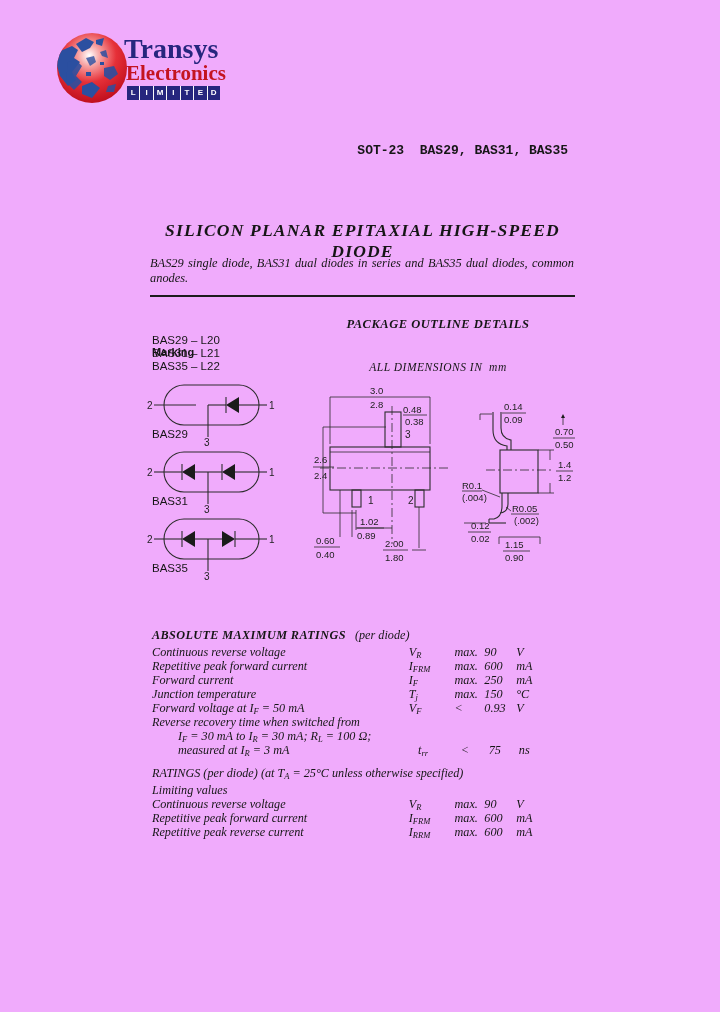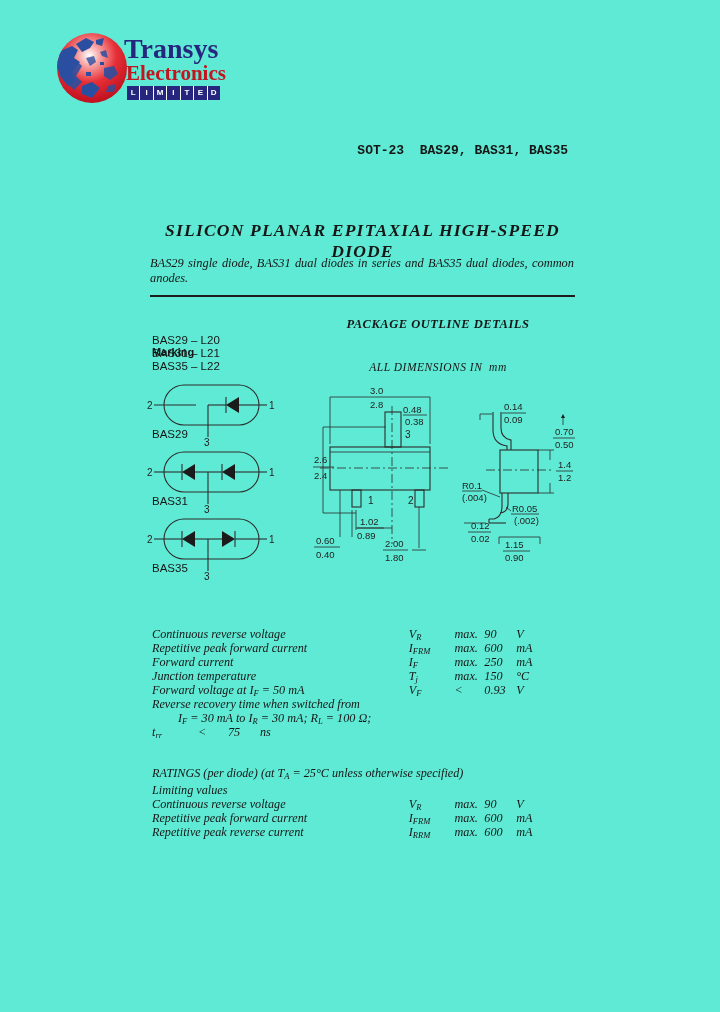--- a/index.html
+++ b/index.html
@@ -1,16 +1,16 @@
 <!DOCTYPE html>
 <html><head>
 <meta charset="utf-8">
 <style>
   html,body{margin:0;padding:0;}
-  .page{position:relative;width:720px;height:1012px;background:#5eead4;overflow:hidden;
+  .page{position:relative;width:720px;height:1012px;background:#f0abfc;overflow:hidden;
         font-family:"Liberation Serif",serif;color:#161616;}
   .abs{position:absolute;}
 
   
   .logo-name{font-family:"Liberation Serif",serif;font-weight:bold;font-size:28px;color:#26267e;line-height:26px;}
   .logo-sub{font-family:"Liberation Serif",serif;font-weight:bold;font-size:21px;color:#c41420;line-height:21px;}
   .limited-bar{display:flex;background:#26267e;height:14px;width:93px;align-items:stretch;}
   .limited-bar span{flex:1;color:#ffffff;font-family:"Liberation Sans",sans-serif;font-weight:bold;
         font-size:8px;line-height:14px;text-align:center;border-right:1px solid #fafaf8;}
   .limited-bar span:last-child{border-right:none;}
@@ -270,20 +270,24 @@
       <line class="thin" x1="37" y1="147" x2="37" y2="154"></line>
       <line class="thin" x1="78" y1="147" x2="78" y2="154"></line>
       <line class="thin" x1="37" y1="147" x2="78" y2="147"></line>
       <text x="43" y="158">1.15</text>
       <line class="thin" x1="41" y1="161" x2="68" y2="161"></line>
       <text x="43" y="171">0.90</text>
     </svg>
   </div>
 
   <div class="abs tbl" style="left:152px;top:628px;">
+    <div class="hd">
+      <b>ABSOLUTE MAXIMUM RATINGS</b>
+      <span>&nbsp;&nbsp;</span><span>(per diode)</span>
+    </div>
 
     <div class="row">
       <span class="c-param">Continuous reverse voltage</span>
       <span class="c-sym"><span>V</span><sub>R</sub></span>
       <span class="c-cond">max.</span>
       <span class="c-val">90</span>
       <span class="c-unit">V</span>
     </div>
     <div class="row">
       <span class="c-param">Repetitive peak forward current</span>
@@ -316,20 +320,21 @@
 
     <div class="row">
       <span class="c-param">Reverse recovery time when switched from</span>
     </div>
     <div class="row">
       <span class="c-param indent">
         <span>I</span><sub>F</sub><span> = 30 mA to I</span><sub>R</sub><span> = 30 mA; R</span><sub>L</sub><span> = 100 Ω;</span>
       </span>
     </div>
     <div class="row">
+      <span class="c-param indent"><span>measured at I</span><sub>R</sub><span> = 3 mA</span></span>
       <span class="c-sym"><span>t</span><sub>rr</sub></span>
       <span class="c-cond">&lt;</span>
       <span class="c-val">75</span>
       <span class="c-unit">ns</span>
     </div>
   </div>
 
   <div class="abs tbl" style="left:152px;top:766px;">
     <div class="hd" style="font-weight:normal;">
       <span>RATINGS (per diode) (at T</span><sub>A</sub><span> = 25°C unless otherwise specified)</span>

